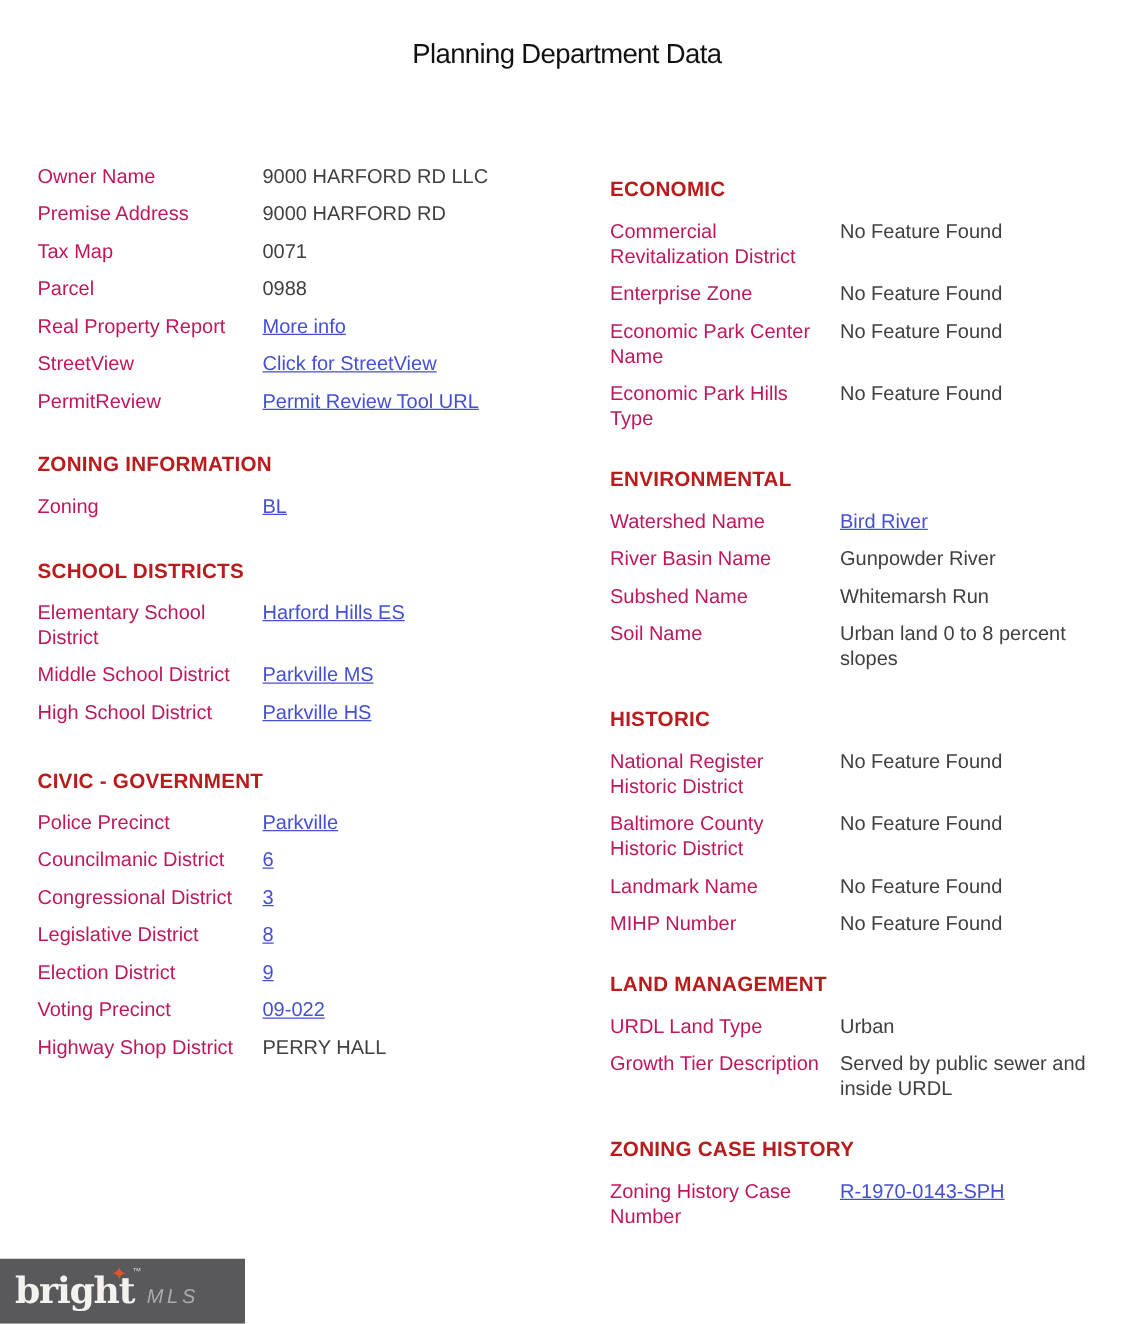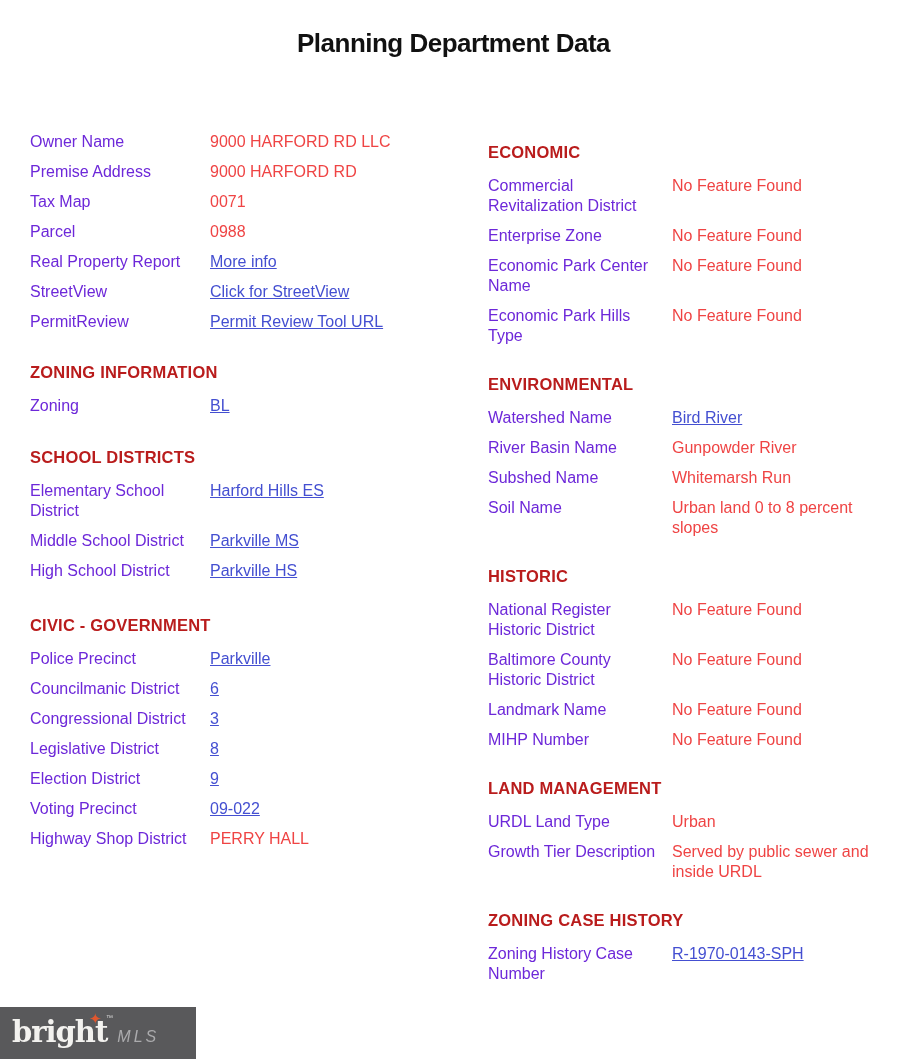--- a/index.html
+++ b/index.html
@@ -9,22 +9,22 @@
     background:#ffffff;
     font-family:"Liberation Sans", sans-serif;
     position:relative;
     overflow:hidden;
     color:#454545;
   }
   .page-title {
     margin:0; padding-top:26px;
     height:36px;
     text-align:center;
-    font-size:26px; line-height:34px;
-    font-weight:bold;
+    font-size:22px; line-height:34px;
+    font-weight:normal;
     letter-spacing:-0.5px;
     color:#111111;
   }
   .columns {
     display:flex;
     margin-top:96px;
     padding-left:30px; padding-right:19px;
   }
   .col { flex:none; }
   .col-left  { width:440px; }
@@ -35,28 +35,28 @@
     color:#b91c1c;
     letter-spacing:0.2px;
     margin:28px 0 14px 0;
   }
   .section-header.first { margin-top:10px; }
   .section-header.mt30 { margin-top:30px; }
   .section-header.mt31 { margin-top:31px; }
   .section-header.mt34 { margin-top:34px; }
   .row { display:flex; margin-bottom:10px; }
   .lbl {
-    color:#6d28d9;
+    color:#be185d;
     font-size:16px; line-height:20px;
   }
   .col-left  .lbl { flex:0 0 180px; padding-right:8px; }
   .col-right .lbl { flex:0 0 184px; padding-right:10px; }
   .val {
     flex:1;
-    color:#ef4444;
+    color:#404040;
     font-size:16px; line-height:20px;
   }
   a.val, .val.link {
     color:#444fd1;
     text-decoration:underline;
     cursor:pointer;
   }
   .logo {
     position:absolute; left:0; bottom:0;
     width:196px; height:52px;

